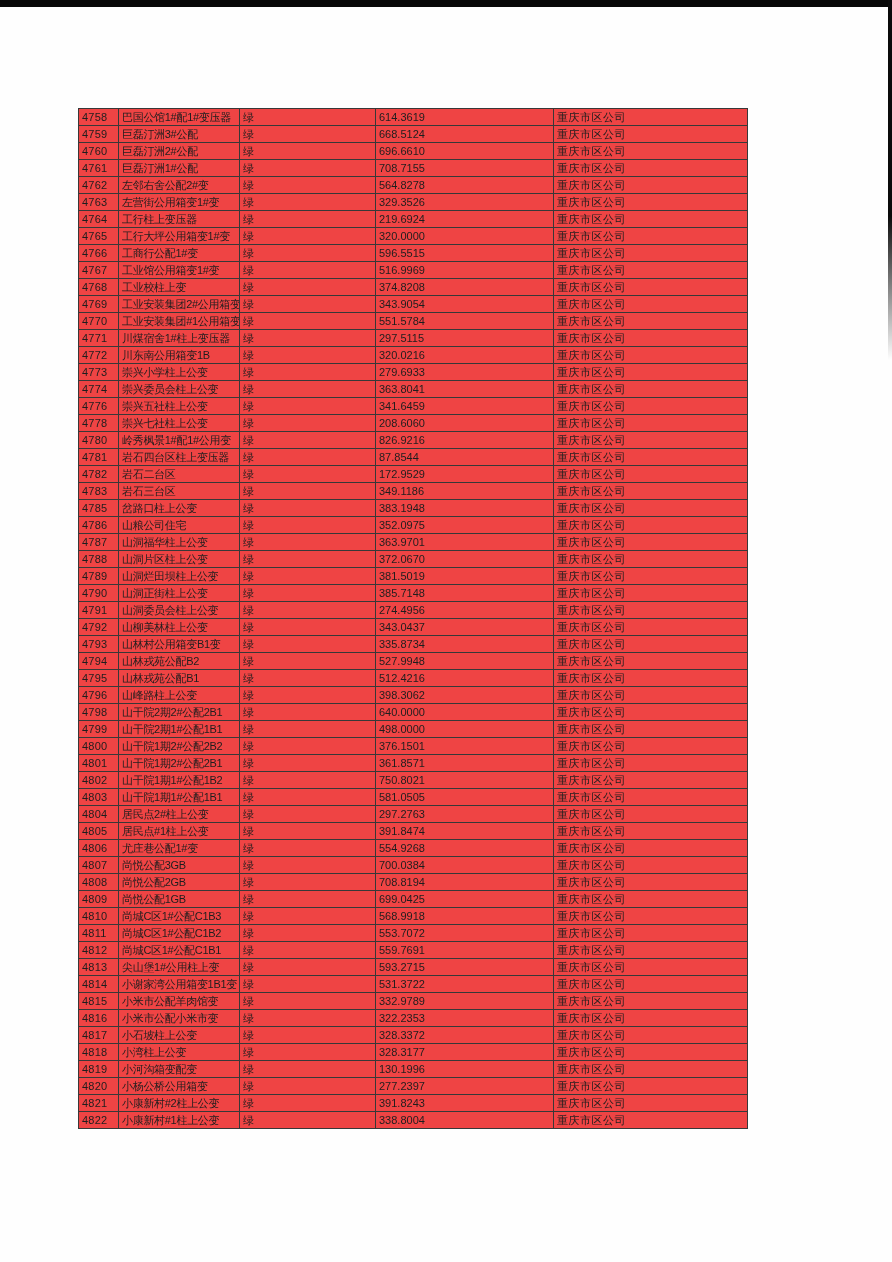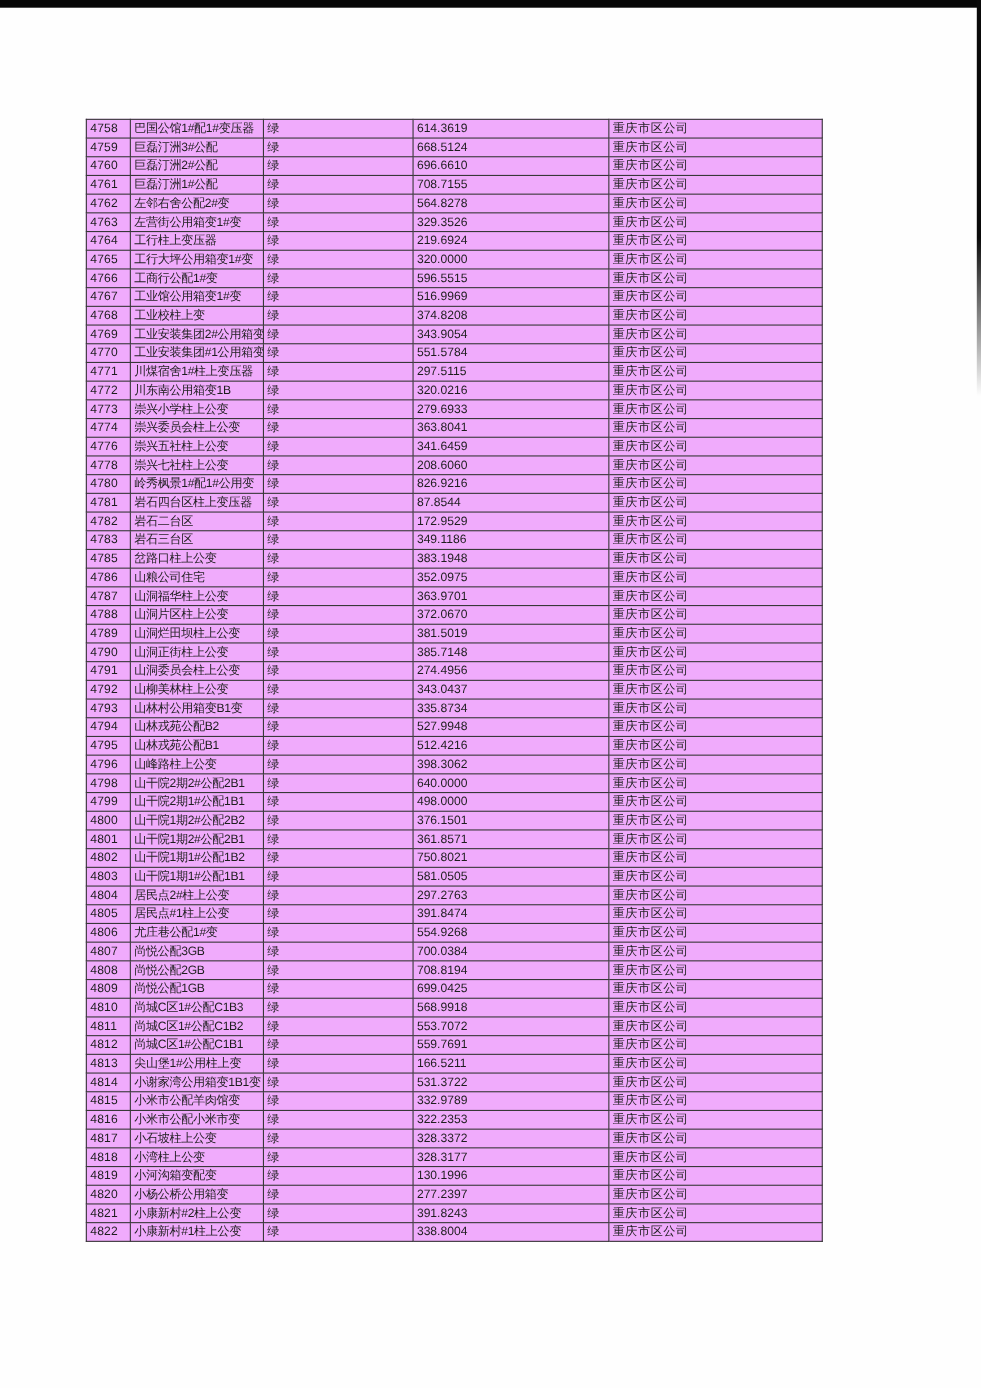--- a/index.html
+++ b/index.html
@@ -26,21 +26,21 @@
     width: 4px; height: 360px;
     background: linear-gradient(to bottom, #0a0a0a 0%, #0a0a0a 60%, rgba(10,10,10,0) 100%);
   }
   .sheet {
     position: absolute; left: 78px; top: 108px;
   }
   table.grid {
     border-collapse: collapse;
     table-layout: fixed;
     width: 649px;
-    background: #f0abfc;
+    background: #ef4444;
   }
   table.grid td {
     border: 1px solid #383838;
     height: 16px;
     padding: 0 0 0 3px;
     font-size: 11px;
     line-height: 15px;
     color: #1e1e1e;
     white-space: nowrap;
     overflow: hidden;
@@ -409,21 +409,21 @@
     <td class="c-id">4812</td>
     <td class="c-name">尚城C区1#公配C1B1</td>
     <td class="c-status">绿</td>
     <td class="c-value">559.7691</td>
     <td class="c-company">重庆市区公司</td>
   </tr>
           <tr>
     <td class="c-id">4813</td>
     <td class="c-name">尖山堡1#公用柱上变</td>
     <td class="c-status">绿</td>
-    <td class="c-value">166.5211</td>
+    <td class="c-value">593.2715</td>
     <td class="c-company">重庆市区公司</td>
   </tr>
           <tr>
     <td class="c-id">4814</td>
     <td class="c-name">小谢家湾公用箱变1B1变</td>
     <td class="c-status">绿</td>
     <td class="c-value">531.3722</td>
     <td class="c-company">重庆市区公司</td>
   </tr>
           <tr>

